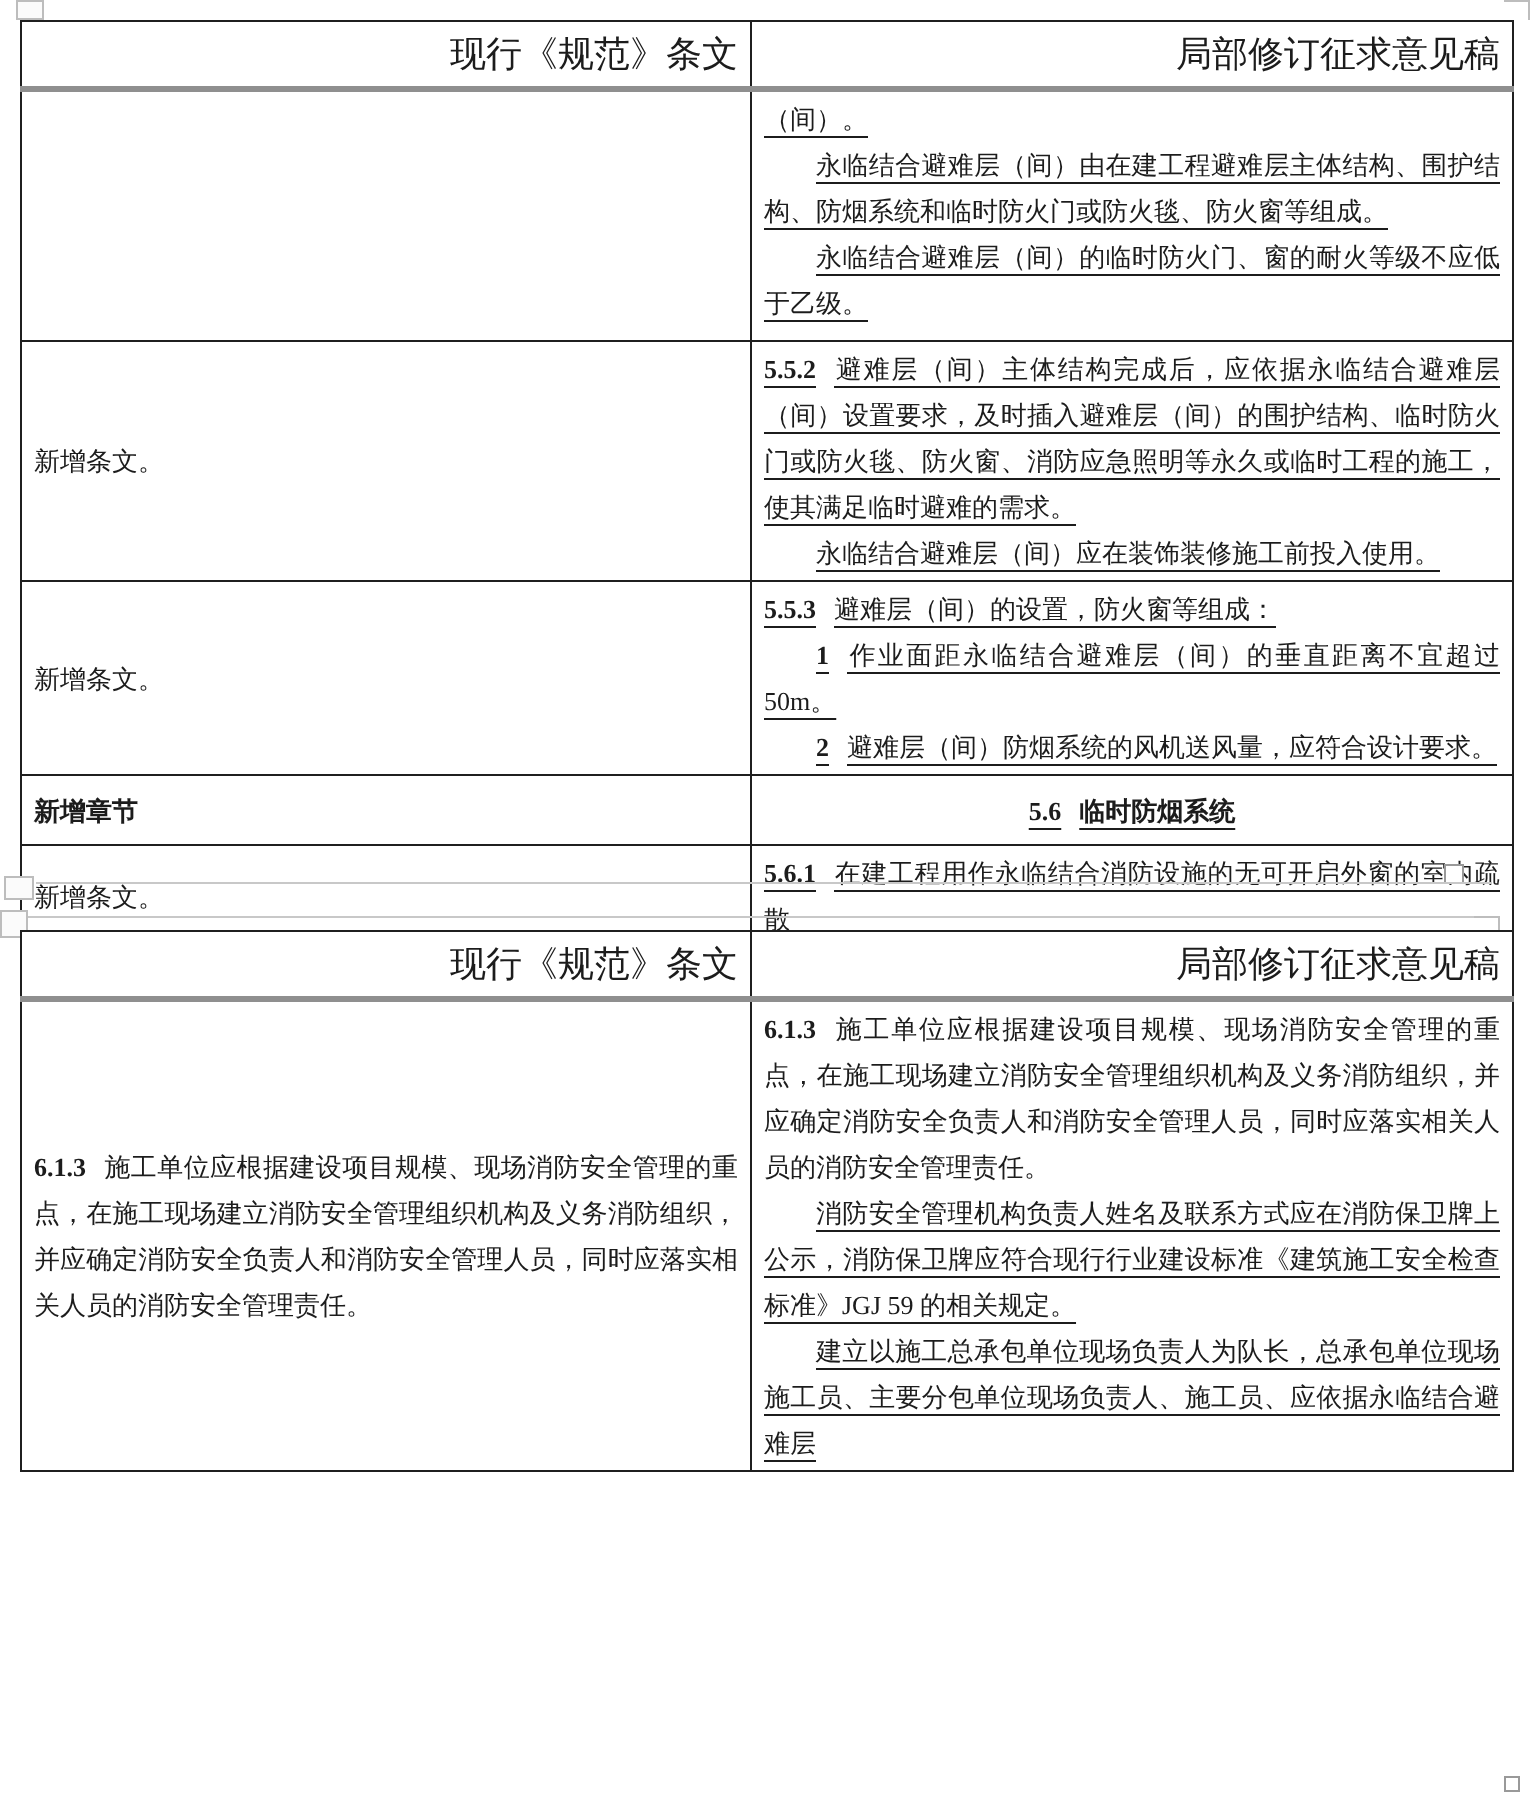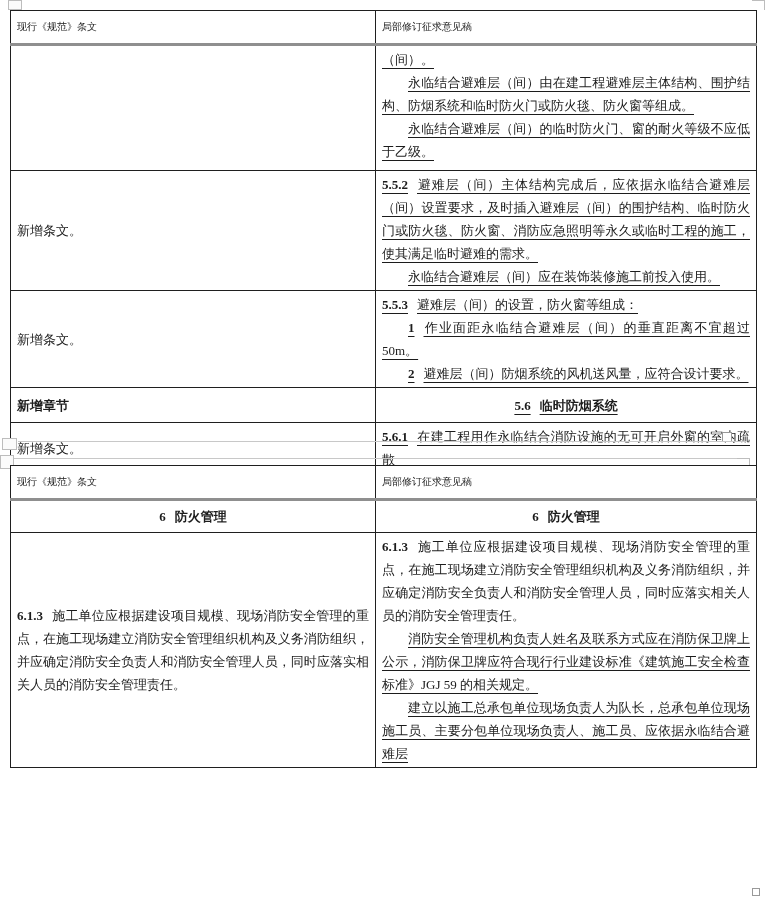--- a/index.html
+++ b/index.html
@@ -26,23 +26,23 @@
   .doc-table td {
     border: 1px solid #1f1f1f;
     padding: 2px 6px;
     font-size: 13px;
     line-height: 23px;
     overflow: hidden;
     vertical-align: top;
   }
   .doc-table tr.hdr td {
     border-bottom: 3px solid #8f8f8f;
-    text-align: left;
+    text-align: right;
     vertical-align: middle;
-    font-size: 10px;
+    font-size: 18px;
     line-height: 18px;
     padding: 4px 6px;
   }
   td.left-cell { vertical-align: middle; }
   td.ctr-cell  { text-align: center; vertical-align: middle; }
   p.para {
     margin: 0;
     text-align: justify;
   }
   p.ctr { text-align: center; }
@@ -155,28 +155,20 @@
       <col style="width:365px">
       <col style="width:381px">
     </colgroup>
   <tbody>
       <tr class="hdr" style="height:34px;">
     <td>现行《规范》条文</td>
     <td>局部修订征求意见稿</td>
   </tr>
 
 
-  <tr style="height:33px;">
-    <td class="ctr-cell">
-      <p class="para ctr bold"><b class="num">6</b><span>防火管理</span></p>
-    </td>
-    <td class="ctr-cell">
-      <p class="para ctr bold"><b class="num">6</b><span>防火管理</span></p>
-    </td>
-  </tr>
 
   <tr style="height:219px;">
     <td class="left-cell">
       <p class="para"><b class="num">6.1.3</b><span>施工单位应根据建设项目规模、现场消防安全管理的重点，在施工现场建立消防安全管理组织机构及义务消防组织，并应确定消防安全负责人和消防安全管理人员，同时应落实相关人员的消防安全管理责任。</span></p>
     </td>
     <td>
       <p class="para"><b class="num">6.1.3</b><span>施工单位应根据建设项目规模、现场消防安全管理的重点，在施工现场建立消防安全管理组织机构及义务消防组织，并应确定消防安全负责人和消防安全管理人员，同时应落实相关人员的消防安全管理责任。</span></p>
       <p class="para u ind">消防安全管理机构负责人姓名及联系方式应在消防保卫牌上公示，消防保卫牌应符合现行行业建设标准《建筑施工安全检查标准》JGJ 59 的相关规定。</p>
       <p class="para u ind">建立以施工总承包单位现场负责人为队长，总承包单位现场施工员、主要分包单位现场负责人、施工员、应依据永临结合避难层</p>
     </td>

